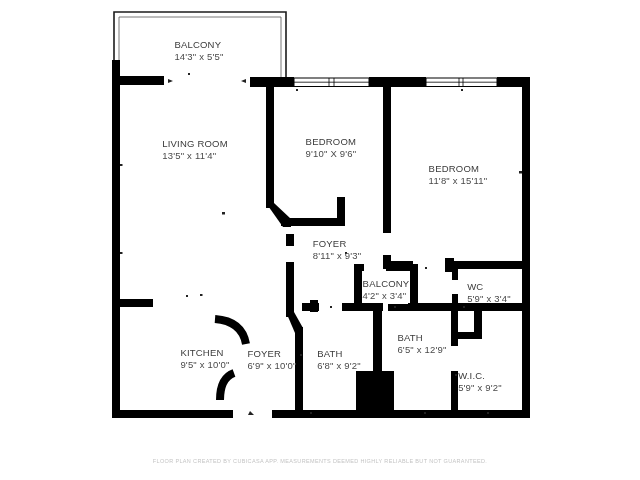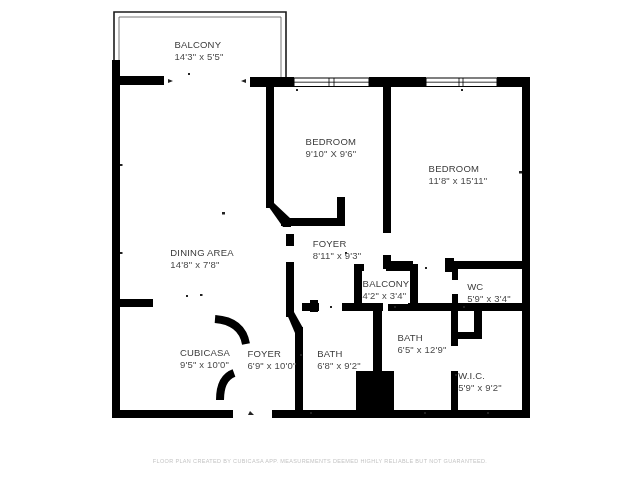--- a/index.html
+++ b/index.html
@@ -126,46 +126,46 @@
       <rect x="487" y="412" width="2" height="2"></rect>
       <rect x="300" y="354" width="2" height="2"></rect>
       <rect x="455" y="374" width="2" height="2"></rect>
     </g>
   </svg>
 
   <div class="room-label" style="left:199px;top:51px">
     <div>BALCONY</div>
     <div class="dims">14'3" x 5'5"</div>
   </div>
+  <div class="room-label" style="left:195px;top:150px">
+    <div>LIVING ROOM</div>
+    <div class="dims">13'5" x 11'4"</div>
+  </div>
   <div class="room-label" style="left:331px;top:148px">
     <div>BEDROOM</div>
     <div class="dims">9'10" X 9'6"</div>
   </div>
   <div class="room-label" style="left:458px;top:175px">
     <div>BEDROOM</div>
     <div class="dims">11'8" x 15'11"</div>
-  </div>
-  <div class="room-label" style="left:202px;top:259px">
-    <div>DINING AREA</div>
-    <div class="dims">14'8" x 7'8"</div>
   </div>
   <div class="room-label" style="left:337px;top:250px">
     <div>FOYER</div>
     <div class="dims">8'11" x 9'3"</div>
   </div>
   <div class="room-label" style="left:386px;top:290px">
     <div>BALCONY</div>
     <div class="dims">4'2" x 3'4"</div>
   </div>
   <div class="room-label" style="left:489px;top:293px">
     <div>WC</div>
     <div class="dims">5'9" x 3'4"</div>
   </div>
   <div class="room-label" style="left:205px;top:359px">
-    <div>CUBICASA</div>
+    <div>KITCHEN</div>
     <div class="dims">9'5" x 10'0"</div>
   </div>
   <div class="room-label" style="left:272px;top:360px">
     <div>FOYER</div>
     <div class="dims">6'9" x 10'0"</div>
   </div>
   <div class="room-label" style="left:339px;top:360px">
     <div>BATH</div>
     <div class="dims">6'8" x 9'2"</div>
   </div>

